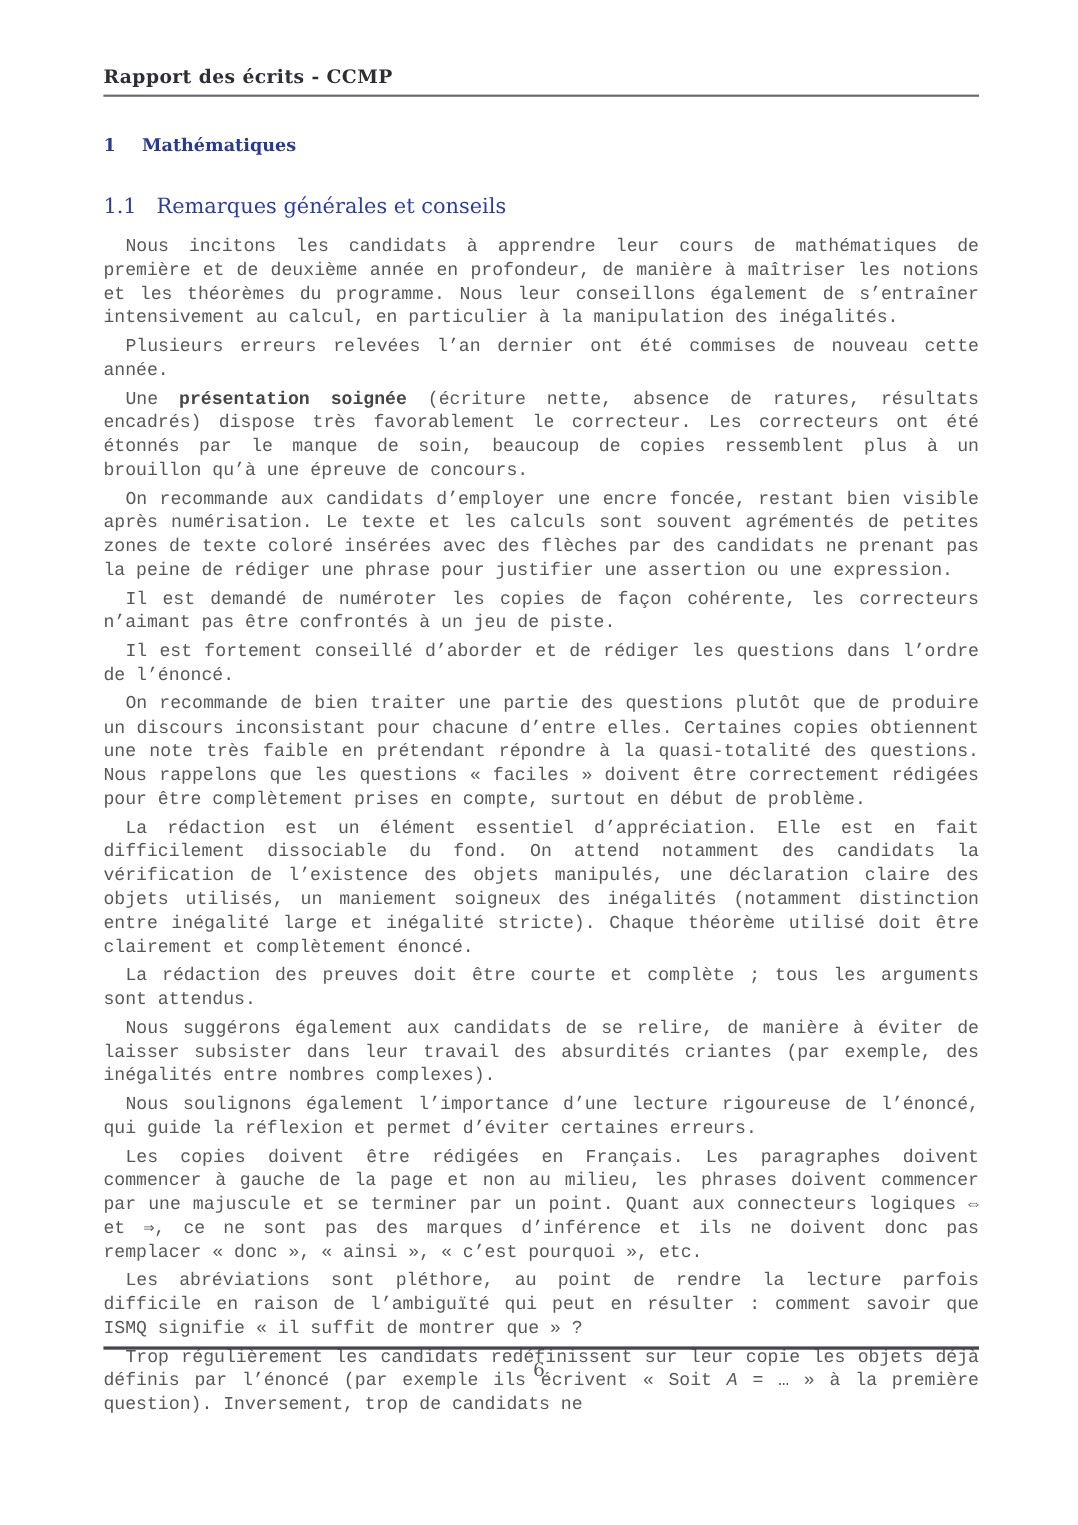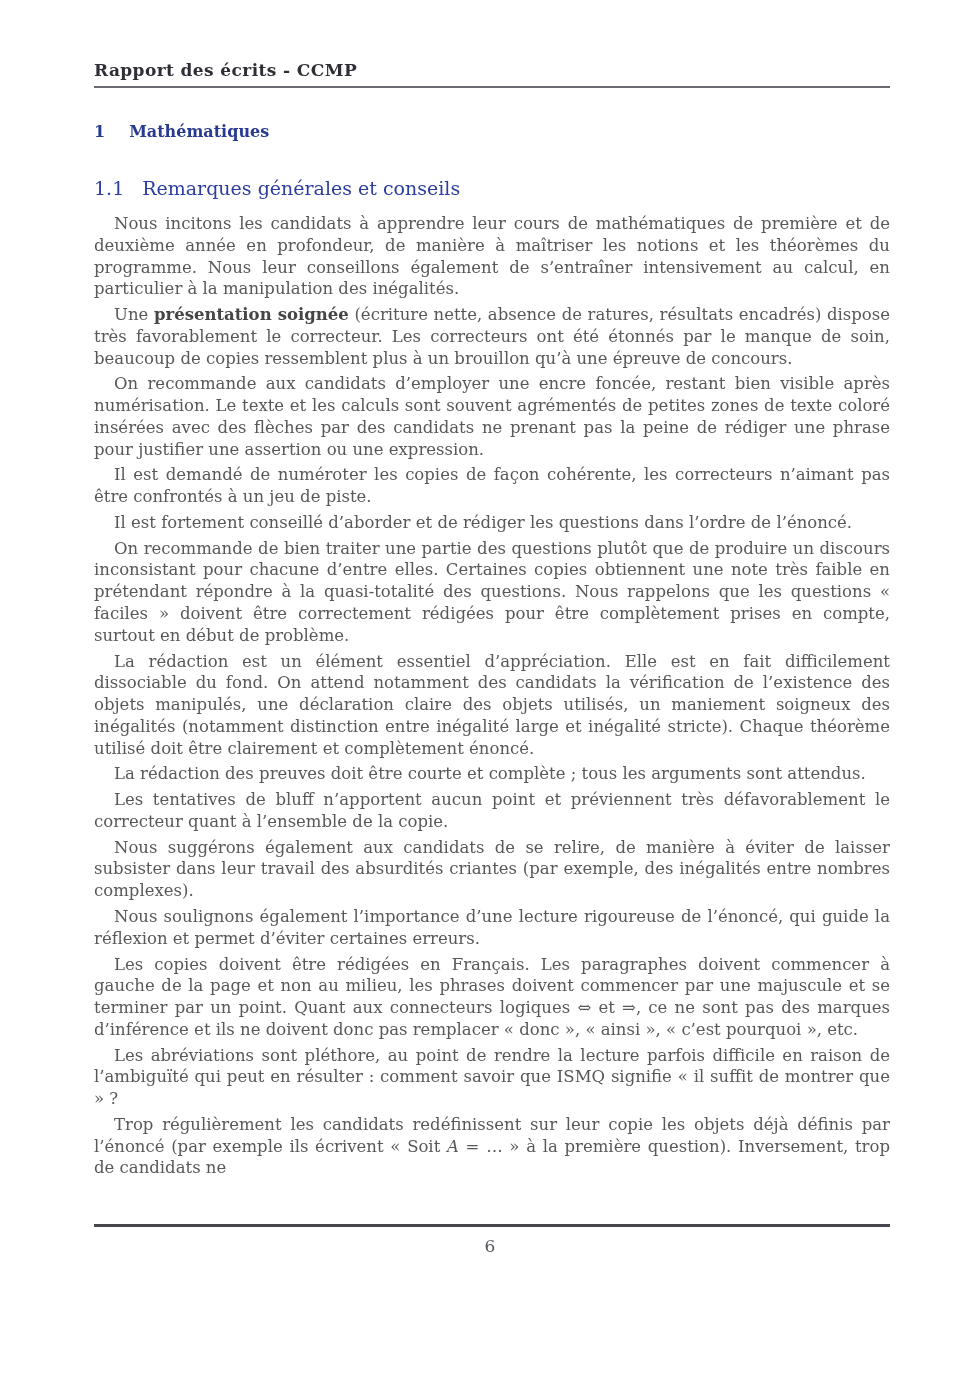--- a/index.html
+++ b/index.html
@@ -40,21 +40,21 @@
   }
   .subsection-heading .sub-num { display:inline-block; margin-right:18px; }
 
   .body-text {
     margin-top:14px;
     font-size:16.5px;
     line-height:1.32;
     color:#585858;
     text-align:justify;
   }
-  .body-text p { text-indent:20px; margin:0 0 4px 0; }
+  .body-text p { text-indent:20px; margin:0 0 4px 0;font-family:Liberation Mono, monospace; }
   .body-text .b { font-weight:bold; color:#454545; }
   .body-text .i { font-style:italic; }
 
   .footer-rule {
     position:absolute; left:94px; right:90px; top:1224px;
     height:3px; background:#46464e;
   }
   .page-number {
     position:absolute; top:1236px; left:0; width:100%;
     text-align:center;
@@ -79,28 +79,28 @@
     <div class="section-heading">
       <span class="sec-num">1</span><span>Mathématiques</span>
     </div>
 
     <div class="subsection-heading">
       <span class="sub-num">1.1</span><span>Remarques générales et conseils</span>
     </div>
 
     <div class="body-text">
         <p><span>Nous incitons les candidats à apprendre leur cours de mathématiques de première et de deuxième année en profondeur, de manière à maîtriser les notions et les théorèmes du programme. Nous leur conseillons également de s’entraîner intensivement au calcul, en particulier à la manipulation des inégalités.</span></p>
+        <p><span>Plusieurs erreurs relevées l’an dernier ont été commises de nouveau cette année.</span></p>
         <p><span>Une </span><span class="b">présentation soignée</span><span> (écriture nette, absence de ratures, résultats encadrés) dispose très favorablement le correcteur. Les correcteurs ont été étonnés par le manque de soin, beaucoup de copies ressemblent plus à un brouillon qu’à une épreuve de concours.</span></p>
         <p><span>On recommande aux candidats d’employer une encre foncée, restant bien visible après numérisation. Le texte et les calculs sont souvent agrémentés de petites zones de texte coloré insérées avec des flèches par des candidats ne prenant pas la peine de rédiger une phrase pour justifier une assertion ou une expression.</span></p>
         <p><span>Il est demandé de numéroter les copies de façon cohérente, les correcteurs n’aimant pas être confrontés à un jeu de piste.</span></p>
         <p><span>Il est fortement conseillé d’aborder et de rédiger les questions dans l’ordre de l’énoncé.</span></p>
         <p><span>On recommande de bien traiter une partie des questions plutôt que de produire un discours inconsistant pour chacune d’entre elles. Certaines copies obtiennent une note très faible en prétendant répondre à la quasi-totalité des questions. Nous rappelons que les questions « faciles » doivent être correctement rédigées pour être complètement prises en compte, surtout en début de problème.</span></p>
         <p><span>La rédaction est un élément essentiel d’appréciation. Elle est en fait difficilement dissociable du fond. On attend notamment des candidats la vérification de l’existence des objets manipulés, une déclaration claire des objets utilisés, un maniement soigneux des inégalités (notamment distinction entre inégalité large et inégalité stricte). Chaque théorème utilisé doit être clairement et complètement énoncé.</span></p>
         <p><span>La rédaction des preuves doit être courte et complète ; tous les arguments sont attendus.</span></p>
-        <p><span>Les tentatives de bluff n’apportent aucun point et préviennent très défavorablement le correcteur quant à l’ensemble de la copie.</span></p>
         <p><span>Nous suggérons également aux candidats de se relire, de manière à éviter de laisser subsister dans leur travail des absurdités criantes (par exemple, des inégalités entre nombres complexes).</span></p>
         <p><span>Nous soulignons également l’importance d’une lecture rigoureuse de l’énoncé, qui guide la réflexion et permet d’éviter certaines erreurs.</span></p>
         <p><span>Les copies doivent être rédigées en Français. Les paragraphes doivent commencer à gauche de la page et non au milieu, les phrases doivent commencer par une majuscule et se terminer par un point. Quant aux connecteurs logiques ⇔ et ⇒, ce ne sont pas des marques d’inférence et ils ne doivent donc pas remplacer « donc », « ainsi », « c’est pourquoi », etc.</span></p>
         <p><span>Les abréviations sont pléthore, au point de rendre la lecture parfois difficile en raison de l’ambiguïté qui peut en résulter  : comment savoir que ISMQ signifie « il suffit de montrer que » ?</span></p>
         <p><span>Trop régulièrement les candidats redéfinissent sur leur copie les objets déjà définis par l’énoncé (par exemple ils écrivent « Soit </span><span class="i">A</span><span> = … » à la première question). Inversement, trop de candidats ne</span></p>
       </div>
 
   </div>
 
   <div class="footer-rule"></div>

